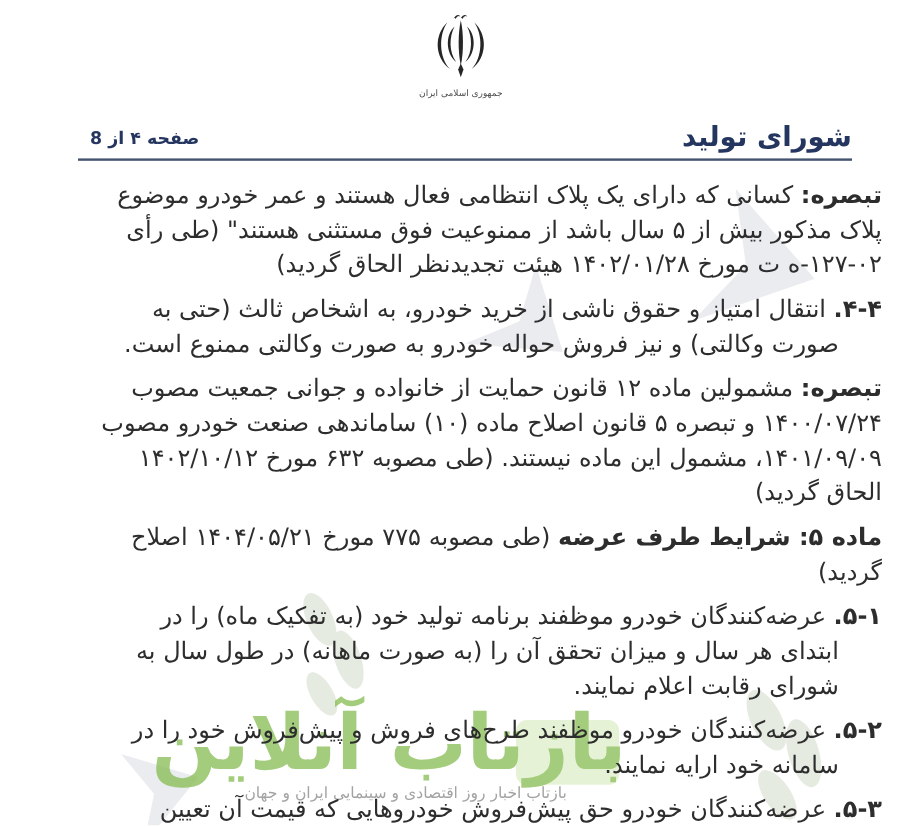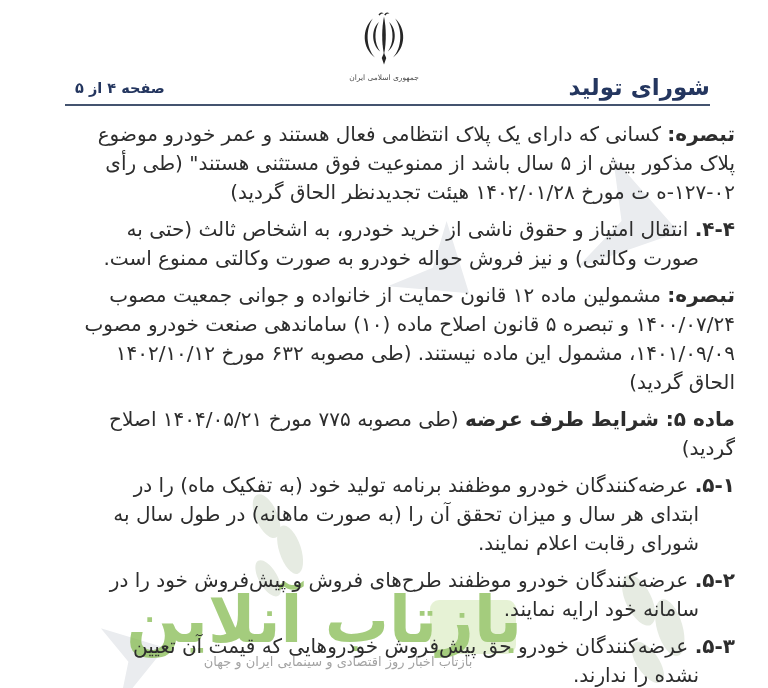--- a/index.html
+++ b/index.html
@@ -13,21 +13,21 @@
     --shape-green-gray:#e6ebe2;
   }
   *{box-sizing:border-box;margin:0;padding:0}
   html,body{background:#fff}
   body{font-family:"DejaVu Sans",sans-serif;}
   .page{
     position:relative;width:768px;height:688px;overflow:hidden;
     background:#ffffff;direction:rtl;
   }
   
-  .header{position:relative;height:104px;z-index:2}
+  .header{position:relative;height:132px;z-index:2}
   .emblem-wrap{position:absolute;top:10px;right:0;left:0;margin:auto;width:120px;text-align:center}
   .emblem-wrap svg{display:block;margin:0 auto}
   .emblem-caption{font-size:7.5px;color:#4a4a4a;margin-top:3px;letter-spacing:.5px}
   .org-title{
     position:absolute;left:auto;right:58px;bottom:4px;
     font-size:23px;font-weight:bold;color:var(--title-navy);
   }
   .page-num{
     position:absolute;left:75px;bottom:8px;
     font-size:14.5px;font-weight:bold;color:var(--title-navy);
@@ -103,21 +103,21 @@
           <path d="M30.2,5.5 q3,-4.5 6.2,-1.2 q-3.4,-1.2 -4.6,2.2 Z"></path>
           <path d="M24,14 C15,22 15,40 25.5,48.5 C18.5,39 18.5,24 24,14 Z"></path>
           <path d="M36,14 C45,22 45,40 34.5,48.5 C41.5,39 41.5,24 36,14 Z"></path>
           <path d="M17,10 C4,22 4,44 19.5,55.5 C8.5,44 8.5,22 17,10 Z"></path>
           <path d="M43,10 C56,22 56,44 40.5,55.5 C51.5,44 51.5,22 43,10 Z"></path>
         </g>
       </svg>
       <div class="emblem-caption">جمهوری اسلامی ایران</div>
     </div>
     <div class="org-title">شورای تولید</div>
-    <div class="page-num">صفحه ۴ از ۵</div>
+    <div class="page-num">صفحه ۴ از 8</div>
   </header>
   <div class="rule"></div>
 
   <main class="content">
     <p class="para"><b>تبصره:</b><span> کسانی که دارای یک پلاک انتظامی فعال هستند و عمر خودرو موضوع  پلاک مذکور بیش از ۵ سال باشد از ممنوعیت فوق مستثنی هستند" (طی رأی ۰۲-۱۲۷-ه ت مورخ ۱۴۰۲/۰۱/۲۸ هیئت تجدیدنظر الحاق گردید)</span></p>
 
     <p class="para hang"><b>۴-۴.</b><span> انتقال امتیاز و حقوق ناشی از خرید خودرو، به اشخاص ثالث (حتی به صورت وکالتی) و نیز فروش حواله خودرو به صورت وکالتی ممنوع است.</span></p>
 
 
     <p class="para"><b>تبصره:</b><span> مشمولین ماده ۱۲ قانون حمایت از خانواده و جوانی جمعیت مصوب ۱۴۰۰/۰۷/۲۴ و تبصره ۵ قانون اصلاح ماده (۱۰) ساماندهی صنعت خودرو مصوب ۱۴۰۱/۰۹/۰۹، مشمول این ماده نیستند. (طی مصوبه ۶۳۲ مورخ ۱۴۰۲/۱۰/۱۲ الحاق گردید)</span></p>

